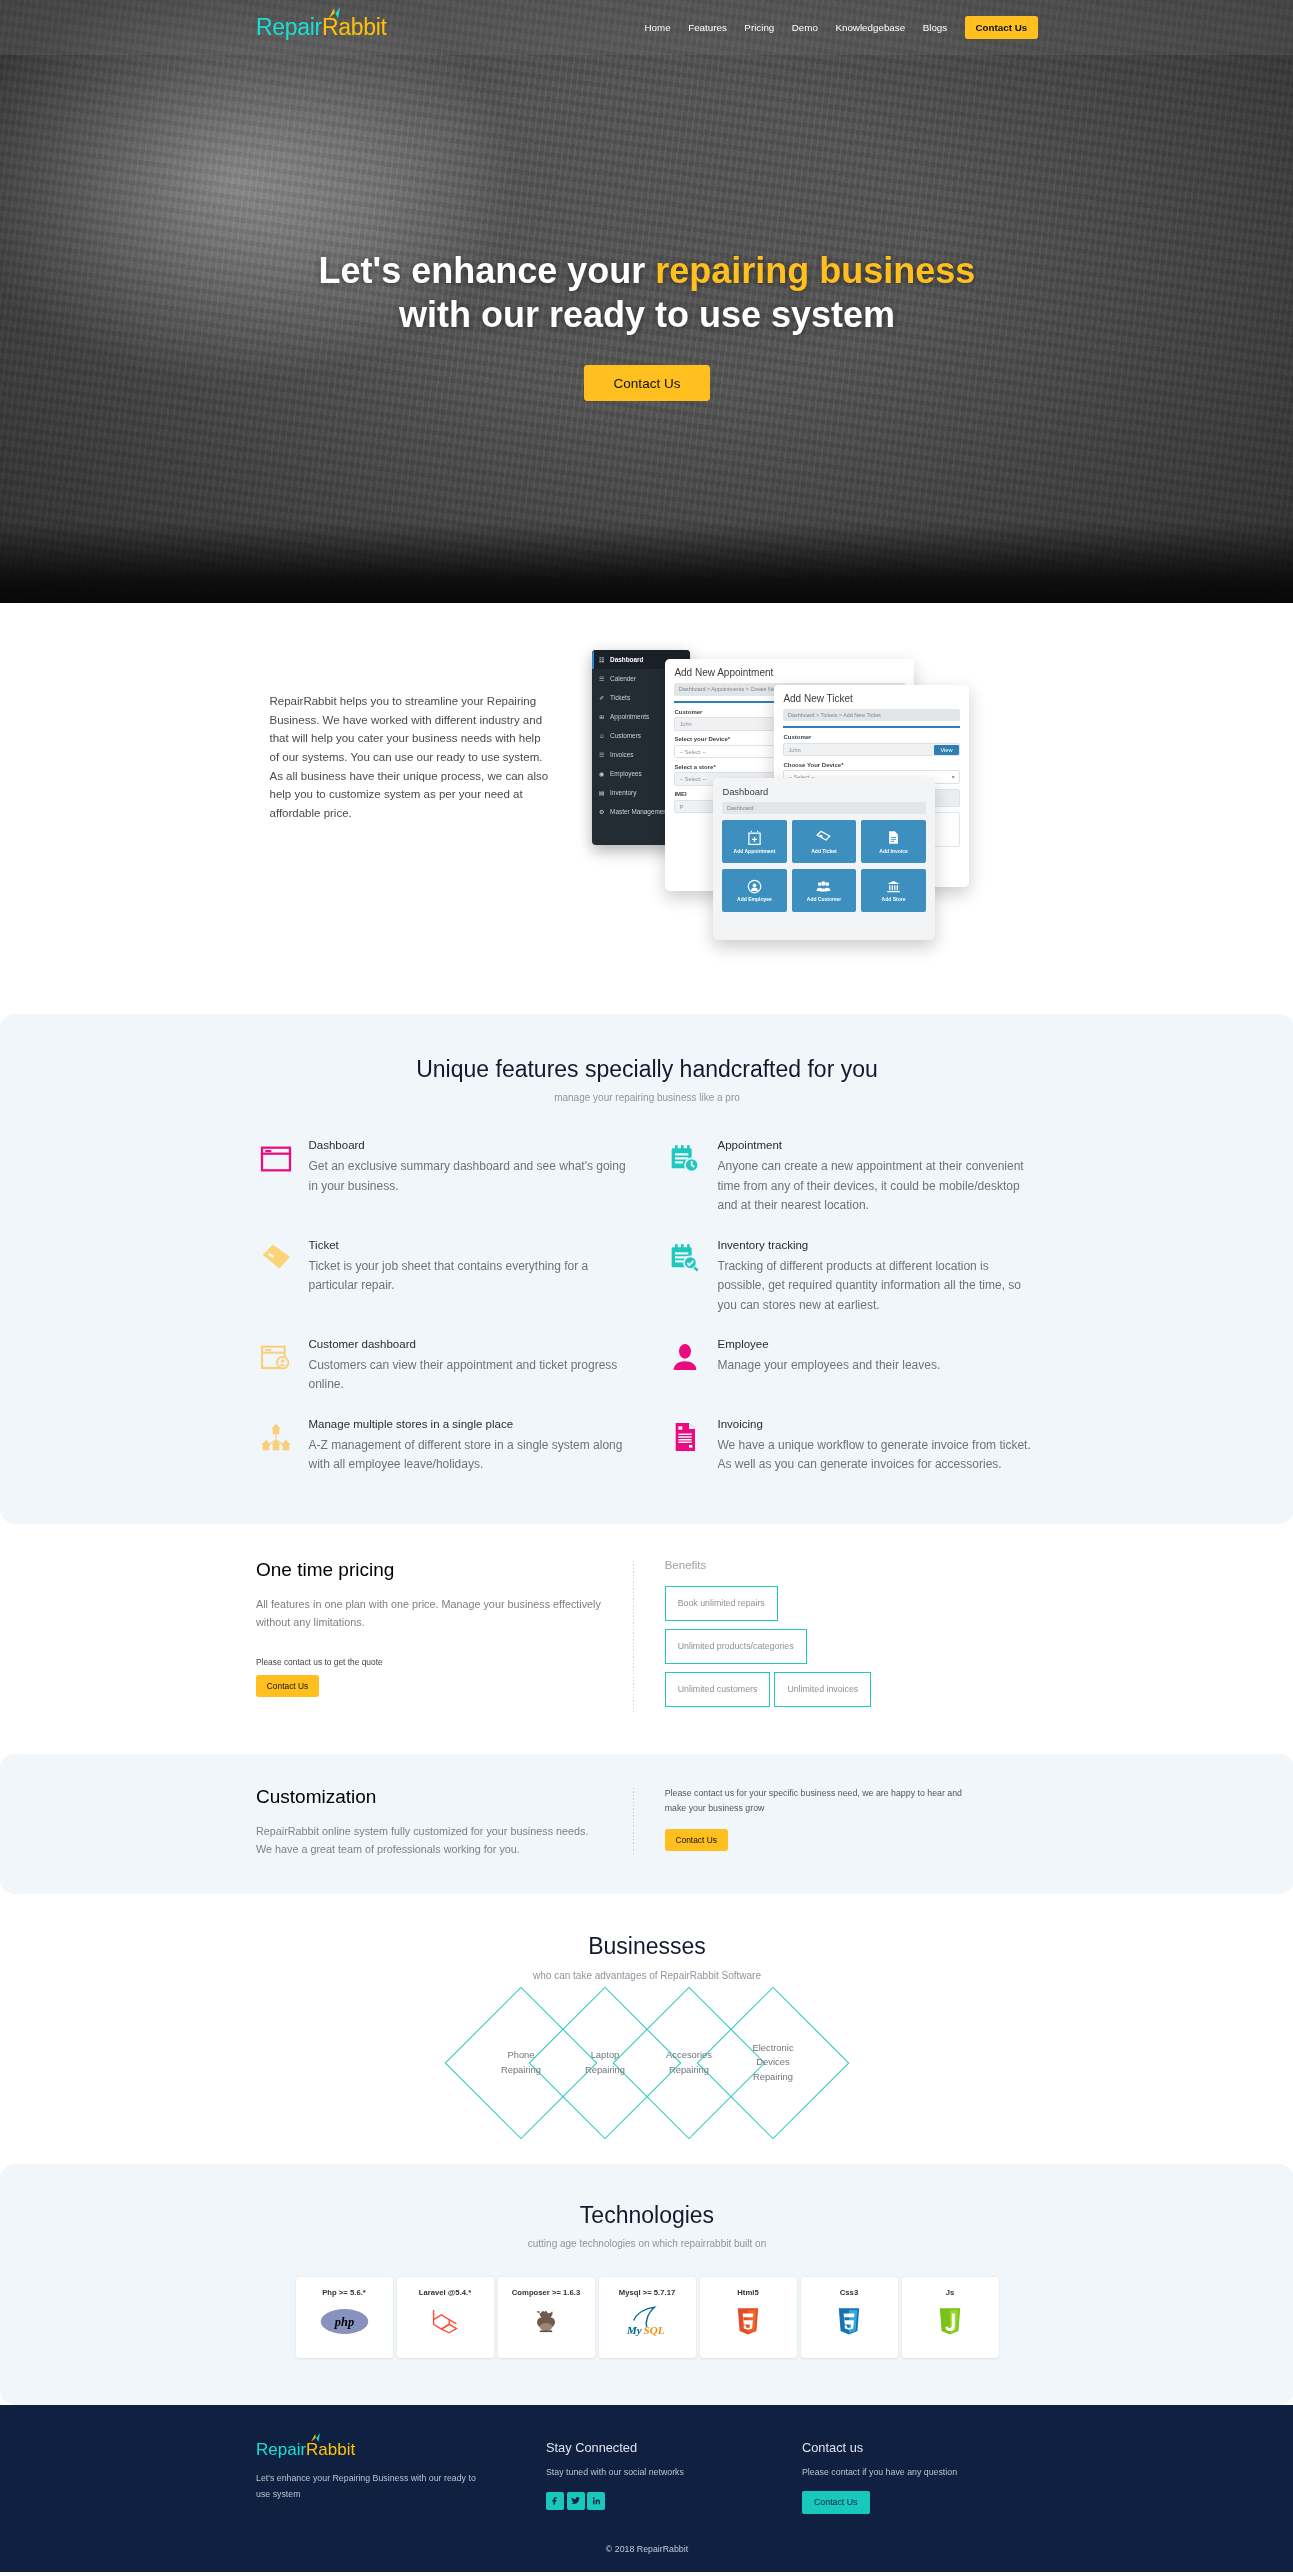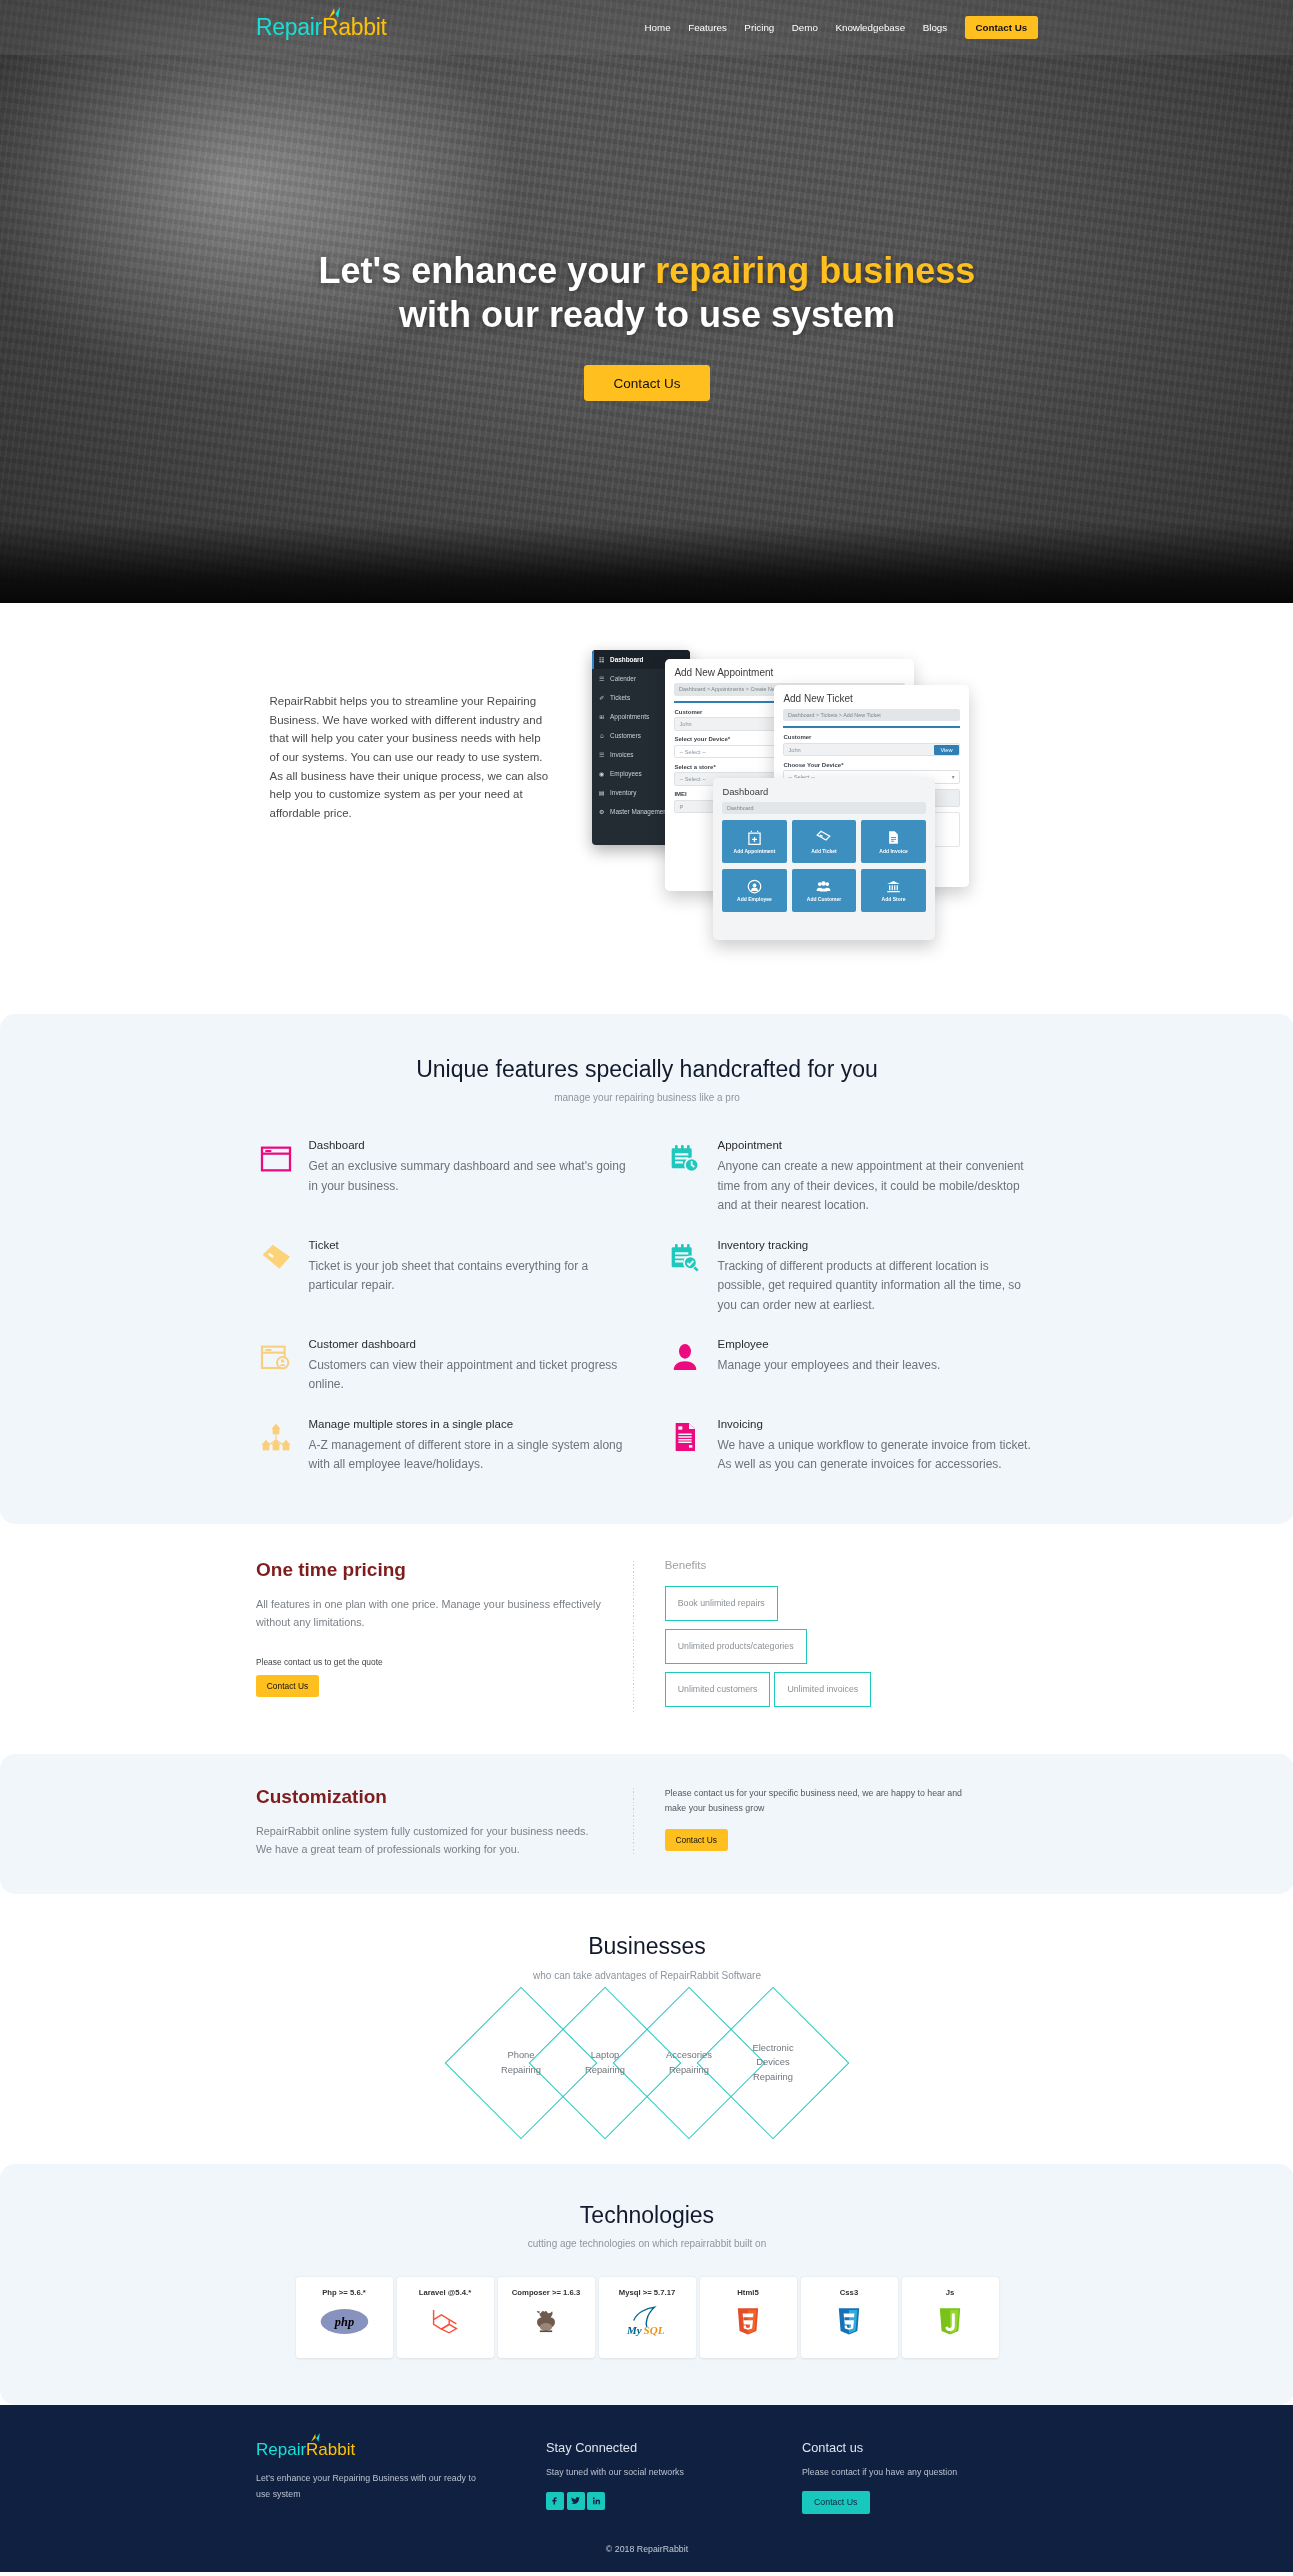--- a/index.html
+++ b/index.html
@@ -166,21 +166,21 @@
   
   .pricing { background:#fff; padding: 35px 0 39px; }
   .two-col { display:flex; }
   .col-l { width: 377px; padding-right: 27px; }
   .divider-dot {
     width:0.7px; align-self: stretch;
     background: repeating-linear-gradient(to bottom,#c9cfd4 0 1.3px, transparent 1.3px 3.4px);
     margin: 2.7px 0;
   }
   .col-r { flex:1; padding-left: 31px; }
-  .blk-h2 { font-size: 19px; color:#7f1d1d; font-weight:700; margin-bottom: 15px;}
+  .blk-h2 { font-size: 19px; color:#000000; font-weight:400; margin-bottom: 15px;}
   .blk-p { font-size:10.8px; line-height:1.65; color:#7b8186; }
   .small-note { font-size:8.4px; color:#3f4448; margin-top:25.6px; }
   .btn-y {
     display:inline-block; margin-top:8px; background:#ffc01f; color:#111;
     border:none; border-radius:2.7px; padding:6px 10.8px; font-size:8.4px; cursor:pointer;
     font-family:inherit;
   }
   .ben-h { font-size:11.5px; color:#9aa1a7; margin-bottom:15px; font-weight:400;}
   .chip {
     border:1.3px solid #1fc8bd; color:#8b9197; background:#fff;
@@ -494,21 +494,21 @@
               <rect x="18" y="3" width="4" height="8" rx="1.6" fill="#1fc8bd"></rect>
               <rect x="27" y="3" width="4" height="8" rx="1.6" fill="#1fc8bd"></rect>
               <path d="M9 17h20M9 23h20M9 29h12" stroke="#f1f6fa" stroke-width="3.2"></path>
               <circle cx="32" cy="31" r="9.5" fill="#1fc8bd" stroke="#f1f6fa" stroke-width="2.6"></circle>
               <path d="M27.5 31.5l3.2 3.2 6-6.4" stroke="#f1f6fa" stroke-width="2.8" fill="none"></path>
               <path d="M38 38l5 5" stroke="#1fc8bd" stroke-width="4"></path>
             </svg>
         </div>
         <div>
           <div class="feat-h">Inventory tracking</div>
-          <div class="feat-p">Tracking of different products at different location is possible, get required quantity information all the time, so you can order new at earliest.</div>
+          <div class="feat-p">Tracking of different products at different location is possible, get required quantity information all the time, so you can stores new at earliest.</div>
         </div>
       </div>
 
       <div class="feat">
         <div class="feat-ico">
           <svg viewBox="0 0 48 48">
               <rect x="3" y="7" width="34" height="32" fill="none" stroke="#f9cf7c" stroke-width="3.2"></rect>
               <path d="M3 16h34" stroke="#f9cf7c" stroke-width="3.2"></path>
               <rect x="8" y="10.5" width="9" height="3" fill="#f9cf7c"></rect>
               <circle cx="34" cy="31" r="8.5" fill="#f1f6fa" stroke="#f9cf7c" stroke-width="3"></circle>

